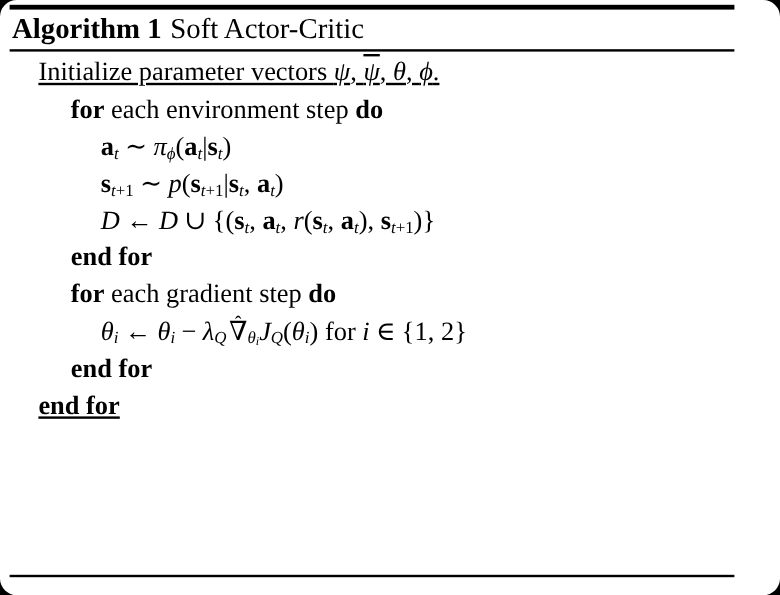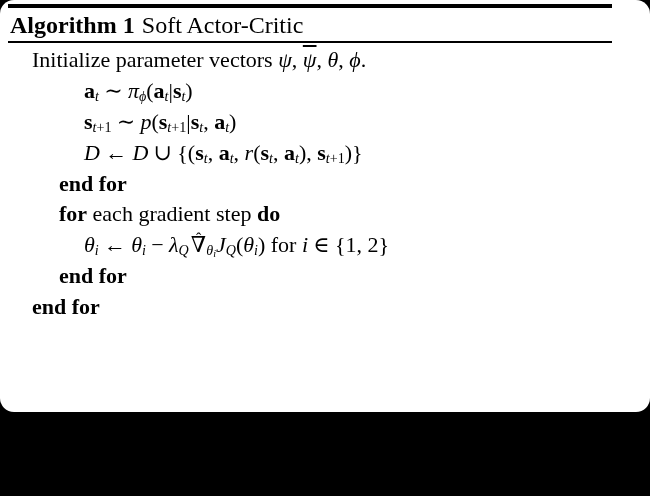--- a/index.html
+++ b/index.html
@@ -3,21 +3,21 @@
 <meta charset="utf-8">
 <style>
   html, body {
     margin: 0; padding: 0;
     width: 650px; height: 496px;
     background: #000000;
     overflow: hidden;
   }
   .card {
     position: absolute; top: 0; left: 0;
-    width: 650px; height: 412px;
+    width: 650px; height: 496px;
     background: #ffffff;
     border-radius: 14px;
     color: #000000;
     font-family: "Liberation Serif", "DejaVu Serif", serif;
   }
   .rule { position: absolute; left: 8px; width: 604px; background: #000000; }
   .rule-top    { top: 4px;  height: 4px; }
   .rule-head   { top: 41px; height: 2px; }
   .rule-bottom { top: 479px; height: 2px; }
 
@@ -26,21 +26,21 @@
     font-size: 24px; line-height: 26px; white-space: nowrap;
   }
   .hdr-label { font-weight: bold; }
   .hdr-title { margin-left: 0.30em; }
 
   .body-lines { position: absolute; top: 45px; left: 0; width: 650px; }
   .line {
     height: 30.9px; line-height: 30.9px;
     font-size: 22px; white-space: nowrap;
   }
-  .ind0 { padding-left: 32px; }
+  .ind0 { padding-left: 32px; text-decoration: underline; }
   .ind1 { padding-left: 59px; }
   .ind2 { padding-left: 84px; }
 
   .s-kw  { font-weight: bold; }
   .s-rm  { }
   .s-it  { font-style: italic; }
   .s-bf  { font-weight: bold; }
   .s-cal { font-style: italic; }
   .s-sub   { font-size: 64%; font-style: italic; vertical-align: -0.22em; }
   .s-subrm { font-size: 64%; vertical-align: -0.22em; }
@@ -59,20 +59,21 @@
 <body>
 
 <div class="card">
   <div class="rule rule-top"></div>
   <div class="header">
     <span class="hdr-label">Algorithm 1</span><span class="hdr-title">Soft Actor-Critic</span>
   </div>
   <div class="rule rule-head"></div>
   <div class="body-lines">
       <div class="line ind0"><span class="s-rm">Initialize parameter vectors </span><span class="s-it">ψ</span><span class="s-rm">, </span><span class="s-bar">ψ</span><span class="s-rm">, </span><span class="s-it">θ</span><span class="s-rm">, </span><span class="s-it">ϕ</span><span class="s-rm">.</span></div>
+      <div class="line ind1"><span class="s-kw">for</span><span class="s-rm"> each environment step </span><span class="s-kw">do</span></div>
       <div class="line ind2"><span class="s-bf">a</span><span class="s-sub">t</span><span class="s-op">∼</span><span class="s-it">π</span><span class="s-sub">ϕ</span><span class="s-rm">(</span><span class="s-bf">a</span><span class="s-sub">t</span><span class="s-rm">|</span><span class="s-bf">s</span><span class="s-sub">t</span><span class="s-rm">)</span></div>
       <div class="line ind2"><span class="s-bf">s</span><span class="s-sub">t</span><span class="s-subrm">+1</span><span class="s-op">∼</span><span class="s-it">p</span><span class="s-rm">(</span><span class="s-bf">s</span><span class="s-sub">t</span><span class="s-subrm">+1</span><span class="s-rm">|</span><span class="s-bf">s</span><span class="s-sub">t</span><span class="s-rm">, </span><span class="s-bf">a</span><span class="s-sub">t</span><span class="s-rm">)</span></div>
       <div class="line ind2"><span class="s-cal">D</span><span class="s-op">←</span><span class="s-cal">D</span><span class="s-op">∪</span><span class="s-rm">{(</span><span class="s-bf">s</span><span class="s-sub">t</span><span class="s-rm">, </span><span class="s-bf">a</span><span class="s-sub">t</span><span class="s-rm">, </span><span class="s-it">r</span><span class="s-rm">(</span><span class="s-bf">s</span><span class="s-sub">t</span><span class="s-rm">, </span><span class="s-bf">a</span><span class="s-sub">t</span><span class="s-rm">), </span><span class="s-bf">s</span><span class="s-sub">t</span><span class="s-subrm">+1</span><span class="s-rm">)}</span></div>
       <div class="line ind1"><span class="s-kw">end for</span></div>
       <div class="line ind1"><span class="s-kw">for</span><span class="s-rm"> each gradient step </span><span class="s-kw">do</span></div>
       <div class="line ind2"><span class="s-it">θ</span><span class="s-sub">i</span><span class="s-op">←</span><span class="s-it">θ</span><span class="s-sub">i</span><span class="s-op">−</span><span class="s-it">λ</span><span class="s-sub">Q</span><span class="s-hat">∇</span><span class="s-sub">θ</span><span class="s-subsub">i</span><span class="s-it">J</span><span class="s-sub">Q</span><span class="s-rm">(</span><span class="s-it">θ</span><span class="s-sub">i</span><span class="s-rm">)</span><span class="s-rm"> for </span><span class="s-it">i</span><span class="s-op">∈</span><span class="s-rm">{1, 2}</span></div>
       <div class="line ind1"><span class="s-kw">end for</span></div>
       <div class="line ind0"><span class="s-kw">end for</span></div>
     </div>
   <div class="rule rule-bottom"></div>

